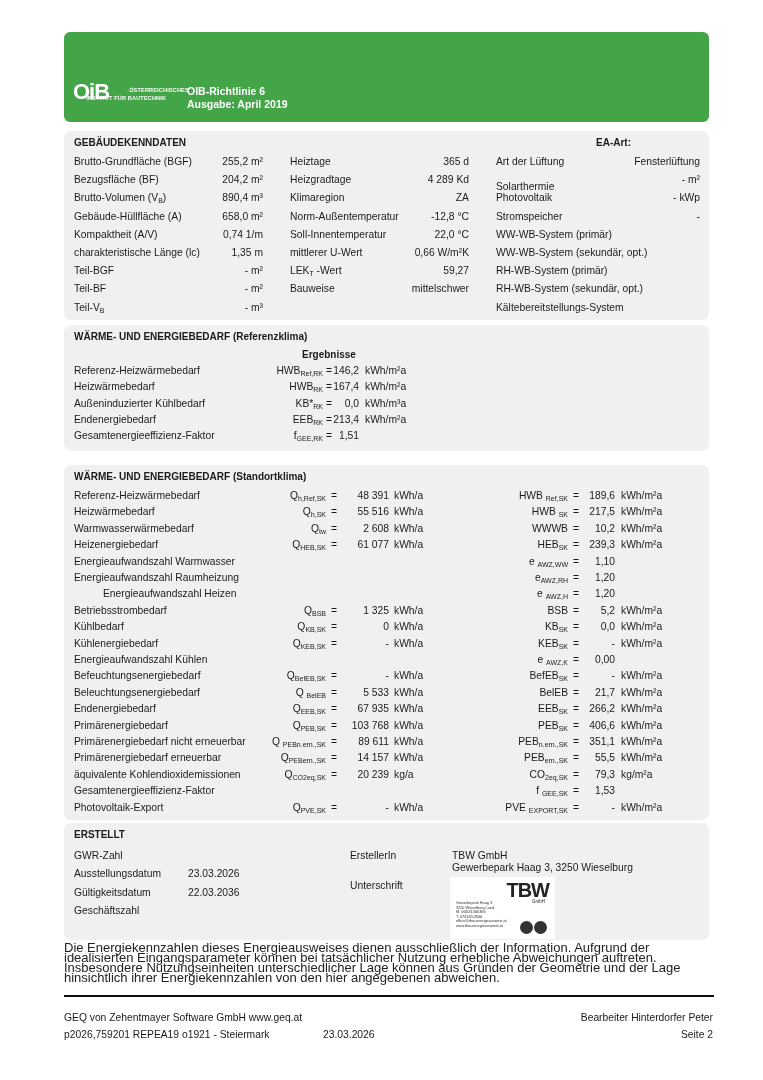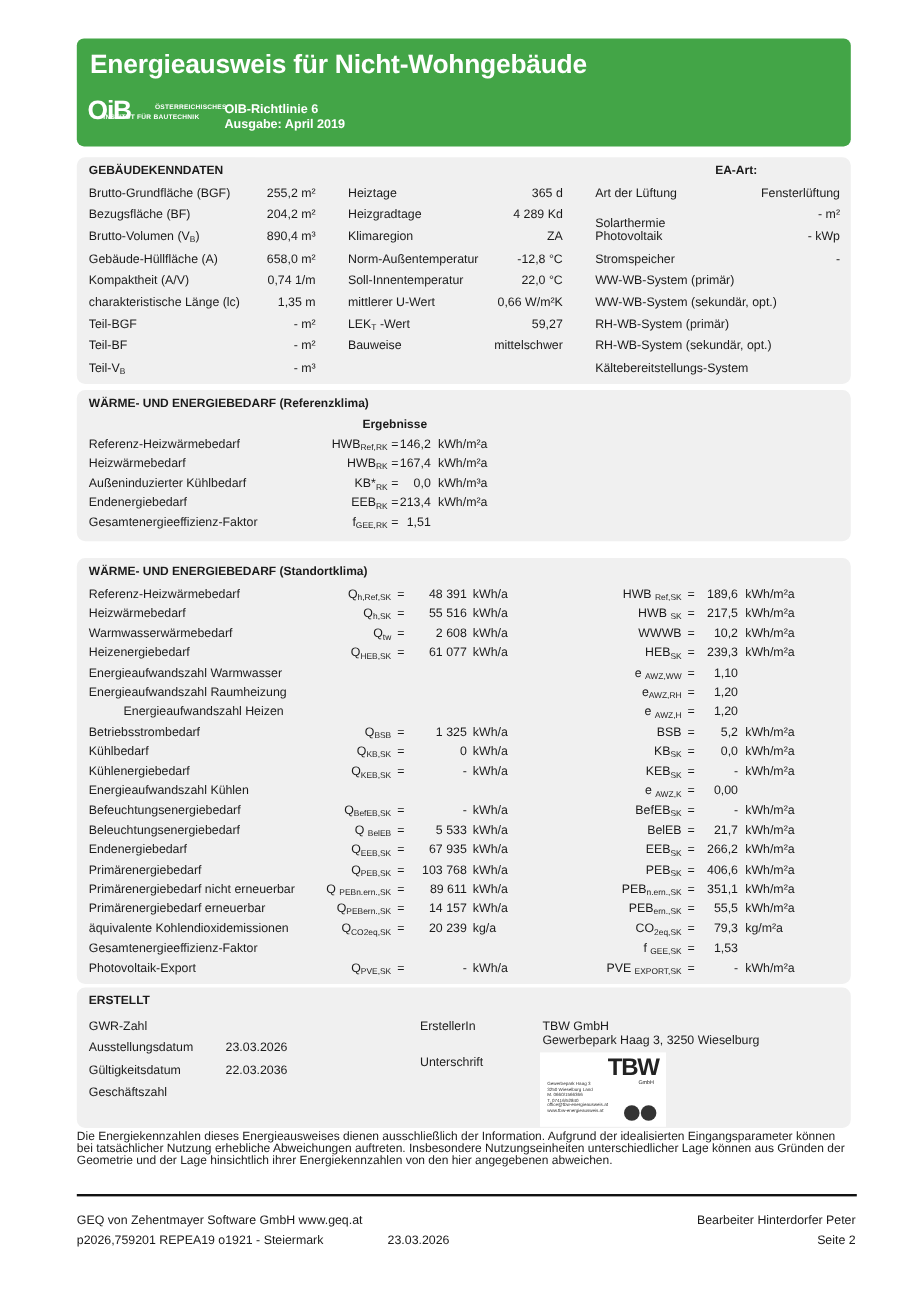--- a/index.html
+++ b/index.html
@@ -12,35 +12,34 @@
   .logo-text .l1 { padding-left: 16px; display: block; }
   .logo-text .l2 { display: block; margin-left: -27px; margin-top: 1px; }
   .header .richt { position: absolute; left: 123px; top: 53px; font-size: 10.5px; font-weight: bold; line-height: 13px; }
 
   .box { position: absolute; left: 64px; width: 645px; background: #f0f0f0; border-radius: 7px; }
   .box .hd { position: absolute; font-size: 10px; font-weight: bold; left: 10px; }
   .row { position: absolute; font-size: 10.3px; white-space: nowrap; }
   .r { text-align: right; }
   sub { font-size: 7px; vertical-align: -2px; }
 
-  .footnote { position: absolute; left: 64px; top: 943px; width: 645px; font-size: 10px; line-height: 10px; color: #222; }
+  .footnote { position: absolute; left: 64px; top: 943px; width: 645px; font-size: 13px; line-height: 10px; color: #222; }
   .rule { position: absolute; left: 64px; top: 995px; width: 650px; height: 2px; background: #111; }
   .foot { position: absolute; font-size: 10.3px; white-space: nowrap; }
 
   .stamp { position: absolute; left: 450px; top: 877px; width: 105px; height: 62px; background: #fff; }
   .stamp .tbw { position: absolute; right: 6px; top: 2px; font-size: 20px; font-weight: bold; color: #222; letter-spacing: -1px; }
   .stamp .gmbh { position: absolute; right: 10px; top: 22px; font-size: 4.5px; color: #222; }
   .stamp .addr { position: absolute; left: 6px; top: 24px; font-size: 3.8px; line-height: 4.6px; color: #333; }
   .stamp .seal { position: absolute; width: 13px; height: 13px; border-radius: 50%; background: #333; top: 44px; }
 </style>
 </head>
 <body>
 
 <div class="header">
-  <div class="title">Energieausweis für Nicht-Wohngebäude</div>
   <div class="logo">
     <span class="logo-mark">OiB</span>
     <span class="logo-text">
       <span class="l1">Österreichisches</span>
       <span class="l2">Institut für Bautechnik</span>
     </span>
   </div>
   <div class="richt">
     <div>OIB-Richtlinie 6</div>
     <div>Ausgabe: April 2019</div>

